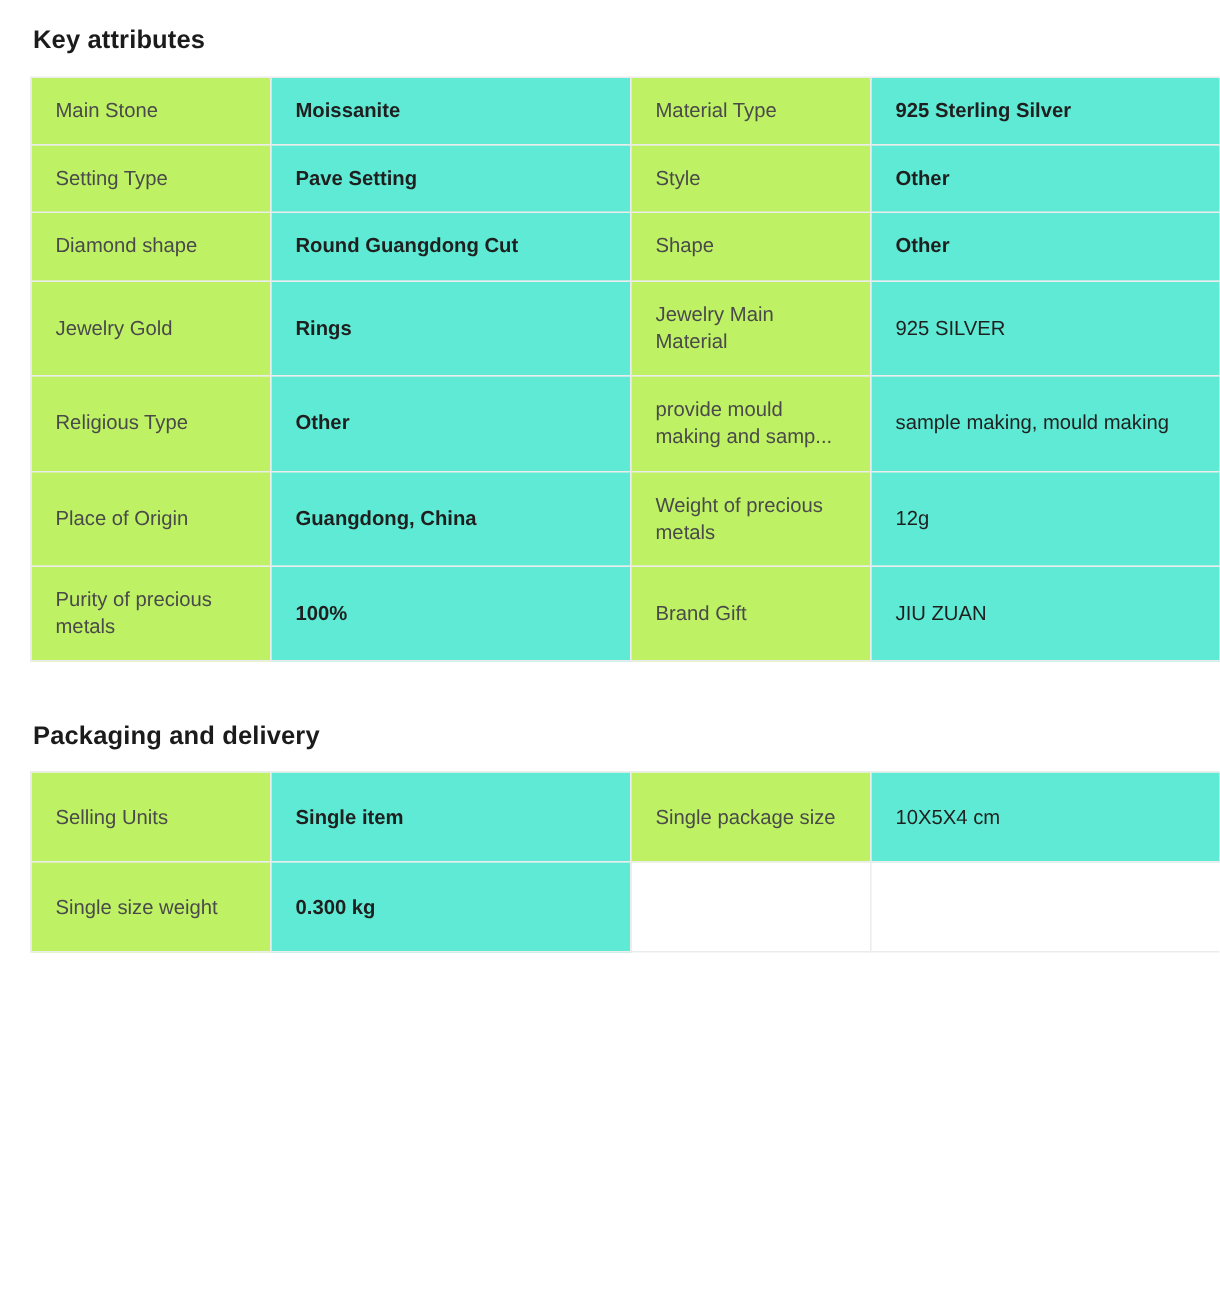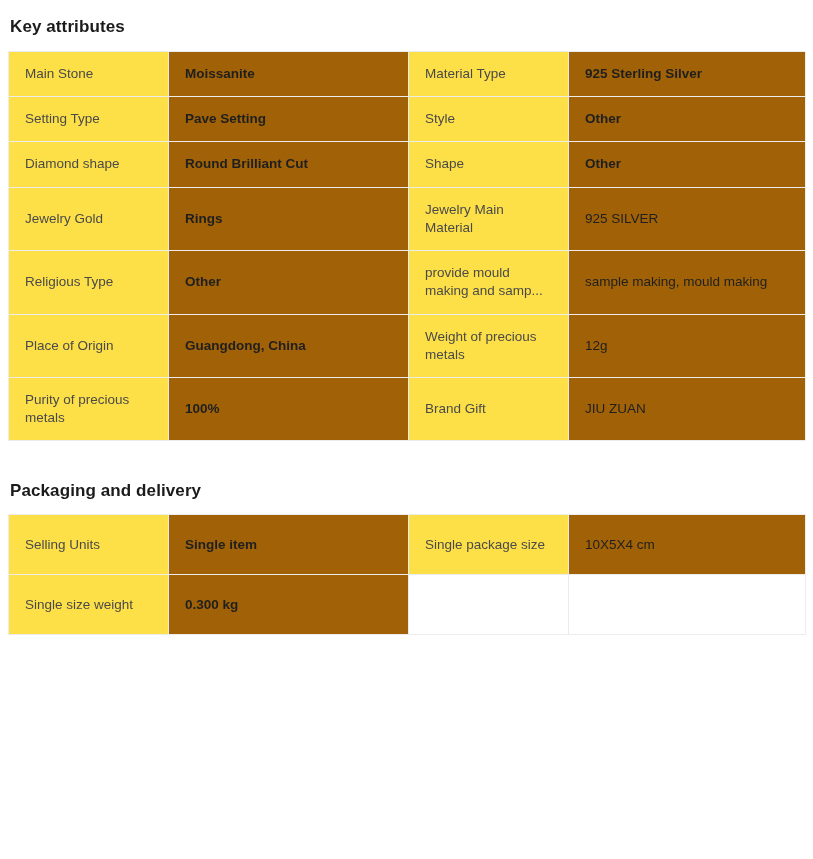--- a/index.html
+++ b/index.html
@@ -10,21 +10,21 @@
   body {
     width: 813px;
     min-height: 859px;
     font-family: "Liberation Sans", sans-serif;
     color: #222222;
     -webkit-font-smoothing: antialiased;
   }
   .page {
     width: 813px;
     box-sizing: border-box;
-    padding: 0 8px;
+    padding: 0 20px;
   }
   .section-title {
     font-size: 17px;
     font-weight: bold;
     color: #1b1b1b;
     margin: 17px 0 14px 2px;
     letter-spacing: 0.1px;
   }
   .section-title.second {
     margin-top: 40px;
@@ -38,26 +38,26 @@
   }
   table.attr-table td {
     border: 1px solid #ececec;
     vertical-align: middle;
     padding: 13px 16px;
     font-size: 13.5px;
     line-height: 1.35;
     box-sizing: border-box;
   }
   td.label-cell {
-    background: #fde047;
+    background: #bef264;
     color: #4a4a4a;
     font-weight: normal;
   }
   td.value-cell {
-    background: #a16207;
+    background: #5eead4;
     color: #1f1f1f;
     font-weight: bold;
   }
   td.value-cell.plain {
     font-weight: normal;
   }
   .col-l1 { width: 160px; }
   .col-v1 { width: 240px; }
   .col-l2 { width: 160px; }
   .col-v2 { width: 237px; }
@@ -82,21 +82,21 @@
         <td class="value-cell col-v2">925 Sterling Silver</td>
       </tr>
       <tr>
         <td class="label-cell col-l1">Setting Type</td>
         <td class="value-cell col-v1">Pave Setting</td>
         <td class="label-cell col-l2">Style</td>
         <td class="value-cell col-v2">Other</td>
       </tr>
       <tr>
         <td class="label-cell col-l1">Diamond shape</td>
-        <td class="value-cell col-v1">Round Brilliant Cut</td>
+        <td class="value-cell col-v1">Round Guangdong Cut</td>
         <td class="label-cell col-l2">Shape</td>
         <td class="value-cell col-v2">Other</td>
       </tr>
       <tr class="row-tall">
         <td class="label-cell col-l1">Jewelry Gold</td>
         <td class="value-cell col-v1">Rings</td>
         <td class="label-cell col-l2">Jewelry Main Material</td>
         <td class="value-cell col-v2 plain">925 SILVER</td>
       </tr>
       <tr class="row-tall">

